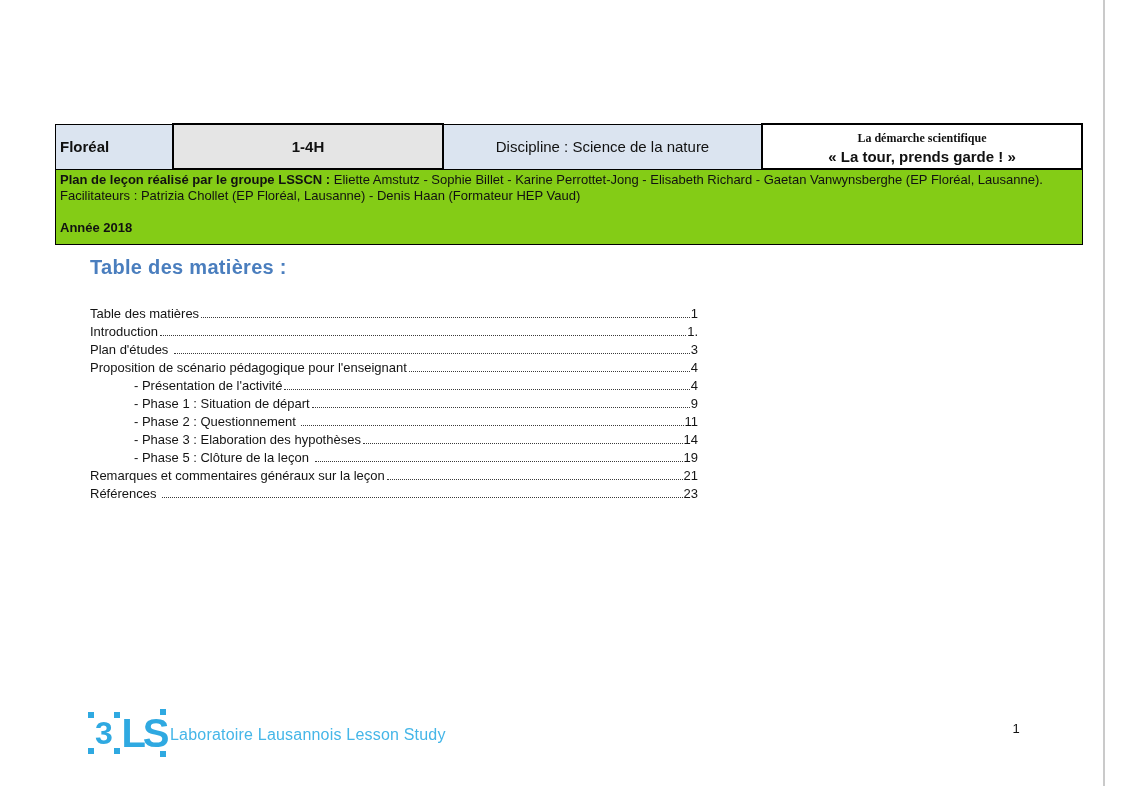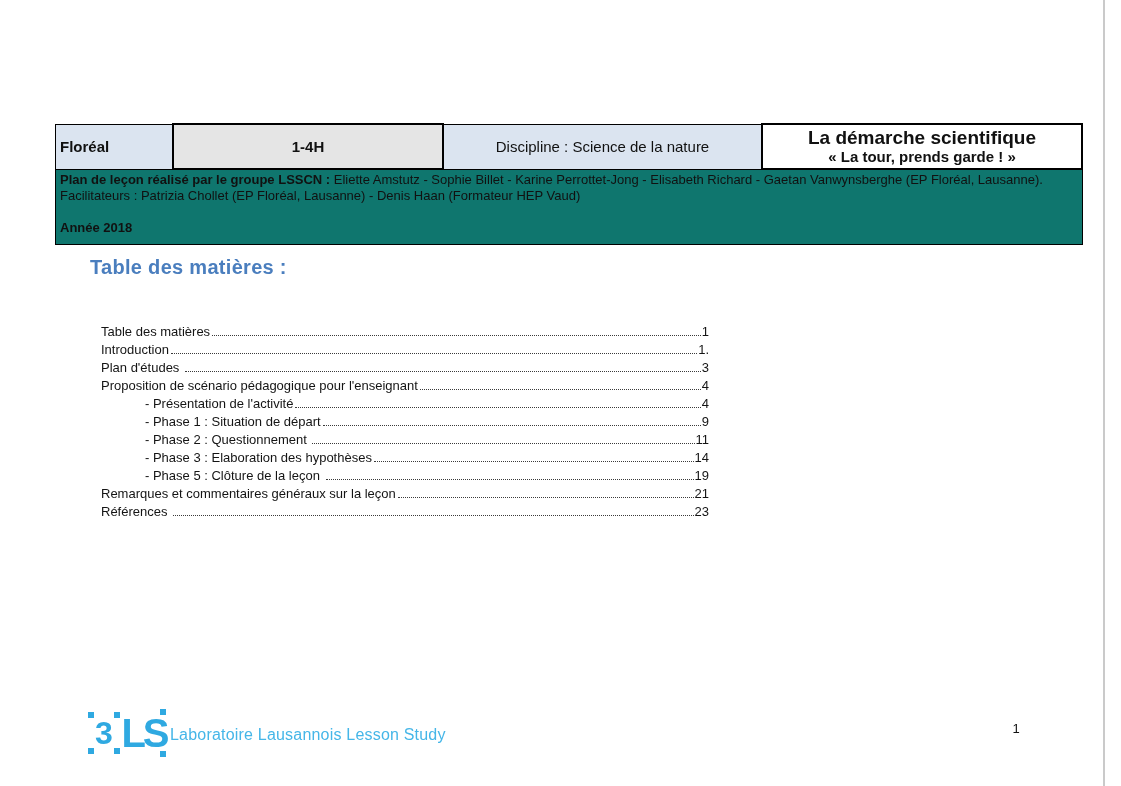--- a/index.html
+++ b/index.html
@@ -36,40 +36,40 @@
   .cell-discipline {
     width:315px; background:#dbe4f0; text-align:center;
     font-weight:normal; font-size:15px; vertical-align:middle;
   }
   .cell-title {
     width:314px; background:#fff; text-align:center;
     vertical-align:middle; border-width:2px !important;
     padding:2px 2px;
   }
   .hdr-row1 { height:45px; }
-  .title-l1 { display:block; font-weight:bold; font-size:19px; line-height:20px; }
+  .title-l1 { display:block; font-weight:bold; font-size:12px; line-height:20px;font-family:Liberation Serif, serif; }
   .title-l2 { display:block; font-weight:bold; font-size:15px; line-height:18px; }
 
   .cell-plan {
-    background:#0f766e; vertical-align:top;
+    background:#84cc16; vertical-align:top;
     padding:2px 5px 4px 4px;
     font-size:13px; line-height:16px;
     height:68px;
   }
   .plan-lead { font-weight:bold; }
   .plan-year { font-weight:bold; margin-top:16px; }
 
   
   .toc-heading {
     position:absolute; left:90px; top:256px;
     font-size:20px; font-weight:bold;
     color:#4a7ebe; letter-spacing:0.3px;
   }
   .toc {
-    position:absolute; left:90px; top:324px; width:608px;margin-left:11px;
+    position:absolute; left:90px; top:306px; width:608px;
   }
   .toc-row {
     display:flex; align-items:baseline;
     height:18px; font-size:13px; color:#141414;
   }
   .toc-row.indent { padding-left:44px; }
   .toc-label { white-space:pre; }
   .toc-leader {
     flex:1; min-width:8px;
     border-bottom:1.6px dotted #3a3a3a;

